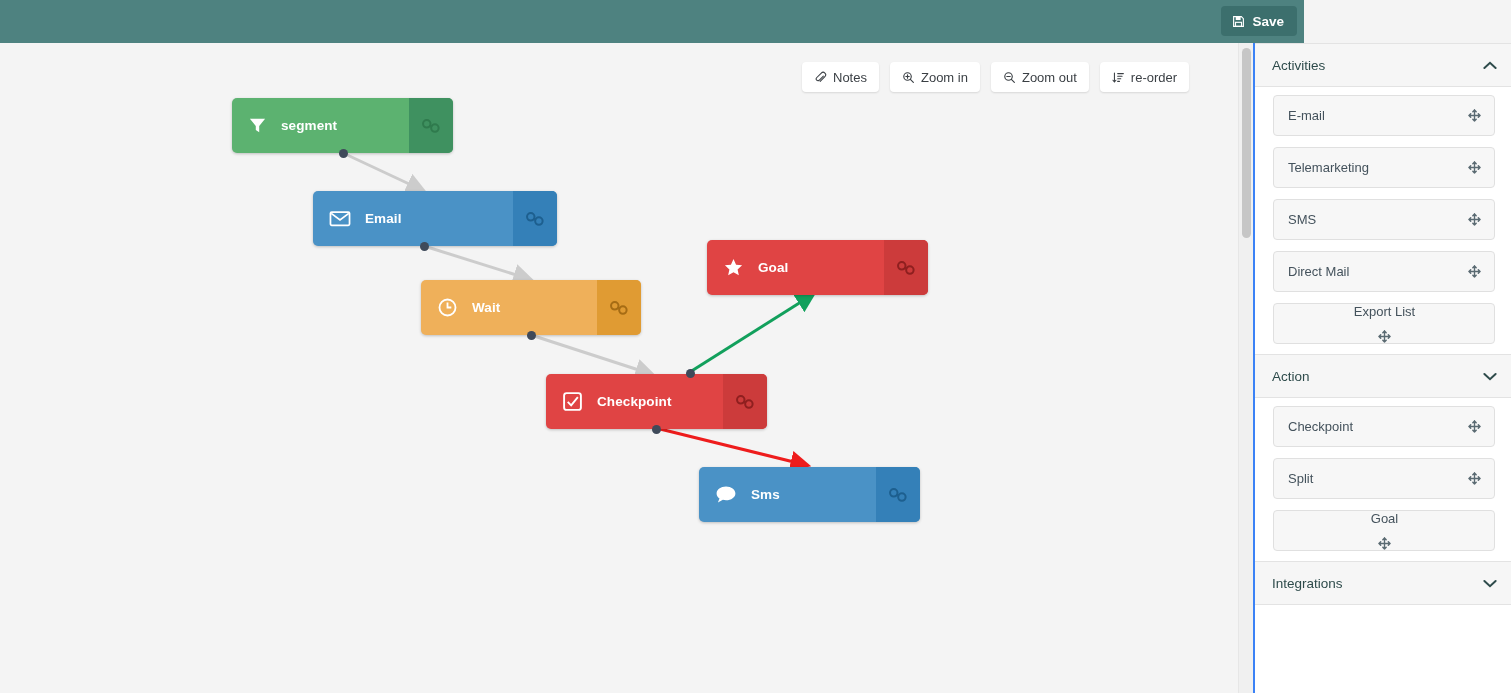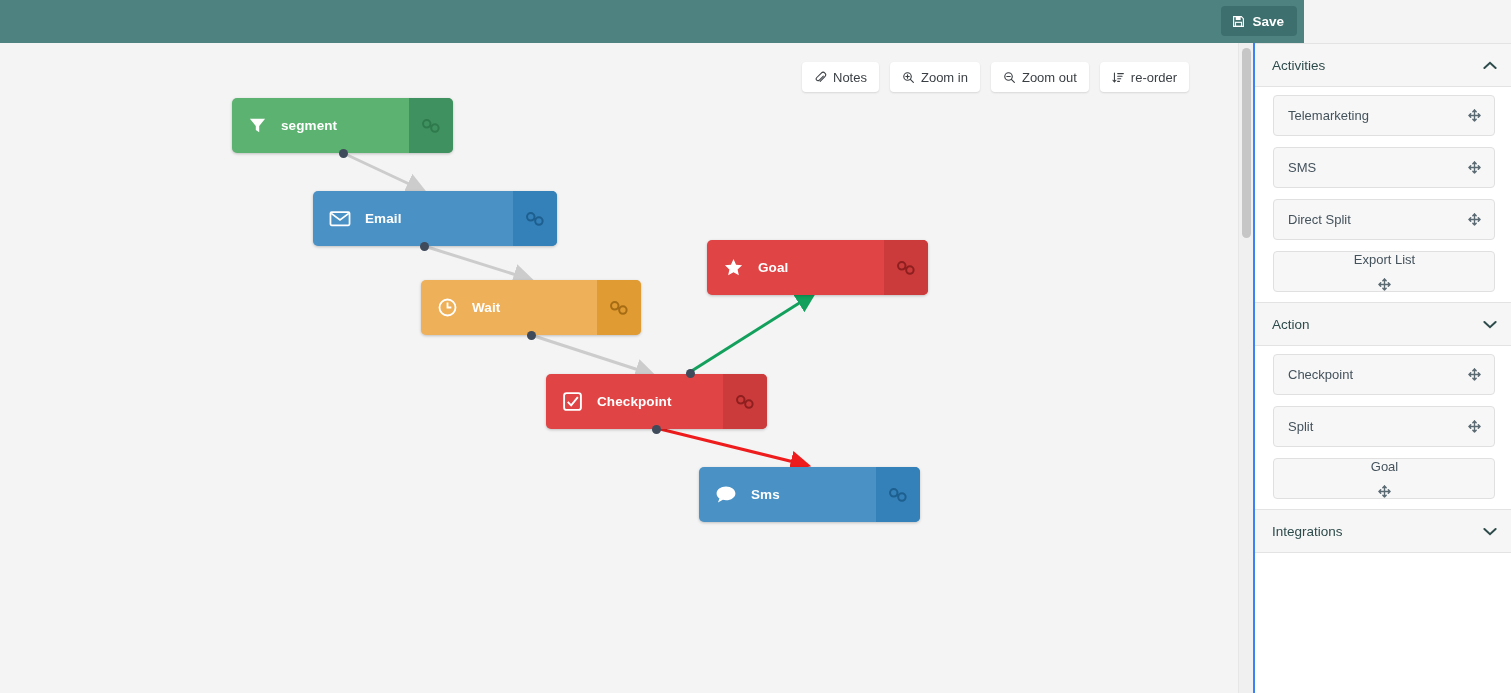--- a/index.html
+++ b/index.html
@@ -412,37 +412,45 @@
     <div class="panel-header">
       <span>Activities</span>
       <span class="chev">
         <svg width="14" height="9" viewBox="0 0 14 9" fill="none" stroke="#2e4b4b" stroke-width="2" stroke-linecap="round">
             <path d="M1.4 7 7 1.8 12.6 7"></path>
           </svg>
       </span>
     </div>
     <div class="panel-body">
       <div class="sb-item">
+        <span>E-mail</span>
+        <span class="drag">
+          <svg width="13" height="13" viewBox="0 0 14 14" fill="none" stroke="#5a6a72" stroke-width="1.5" stroke-linecap="round">
+              <path d="M7 1v12M1 7h12M7 1 5.2 2.9M7 1l1.8 1.9M7 13l-1.8-1.9M7 13l1.8-1.9M1 7l1.9-1.8M1 7l1.9 1.8M13 7l-1.9-1.8M13 7l-1.9 1.8"></path>
+            </svg>
+        </span>
+      </div>
+      <div class="sb-item">
         <span>Telemarketing</span>
         <span class="drag">
           <svg width="13" height="13" viewBox="0 0 14 14" fill="none" stroke="#5a6a72" stroke-width="1.5" stroke-linecap="round">
               <path d="M7 1v12M1 7h12M7 1 5.2 2.9M7 1l1.8 1.9M7 13l-1.8-1.9M7 13l1.8-1.9M1 7l1.9-1.8M1 7l1.9 1.8M13 7l-1.9-1.8M13 7l-1.9 1.8"></path>
             </svg>
         </span>
       </div>
       <div class="sb-item">
         <span>SMS</span>
         <span class="drag">
           <svg width="13" height="13" viewBox="0 0 14 14" fill="none" stroke="#5a6a72" stroke-width="1.5" stroke-linecap="round">
               <path d="M7 1v12M1 7h12M7 1 5.2 2.9M7 1l1.8 1.9M7 13l-1.8-1.9M7 13l1.8-1.9M1 7l1.9-1.8M1 7l1.9 1.8M13 7l-1.9-1.8M13 7l-1.9 1.8"></path>
             </svg>
         </span>
       </div>
       <div class="sb-item">
-        <span>Direct Split</span>
+        <span>Direct Mail</span>
         <span class="drag">
           <svg width="13" height="13" viewBox="0 0 14 14" fill="none" stroke="#5a6a72" stroke-width="1.5" stroke-linecap="round">
               <path d="M7 1v12M1 7h12M7 1 5.2 2.9M7 1l1.8 1.9M7 13l-1.8-1.9M7 13l1.8-1.9M1 7l1.9-1.8M1 7l1.9 1.8M13 7l-1.9-1.8M13 7l-1.9 1.8"></path>
             </svg>
         </span>
       </div>
       <div class="sb-item">
         <span>Export List</span>
         <span class="drag">
           <svg width="13" height="13" viewBox="0 0 14 14" fill="none" stroke="#5a6a72" stroke-width="1.5" stroke-linecap="round">

